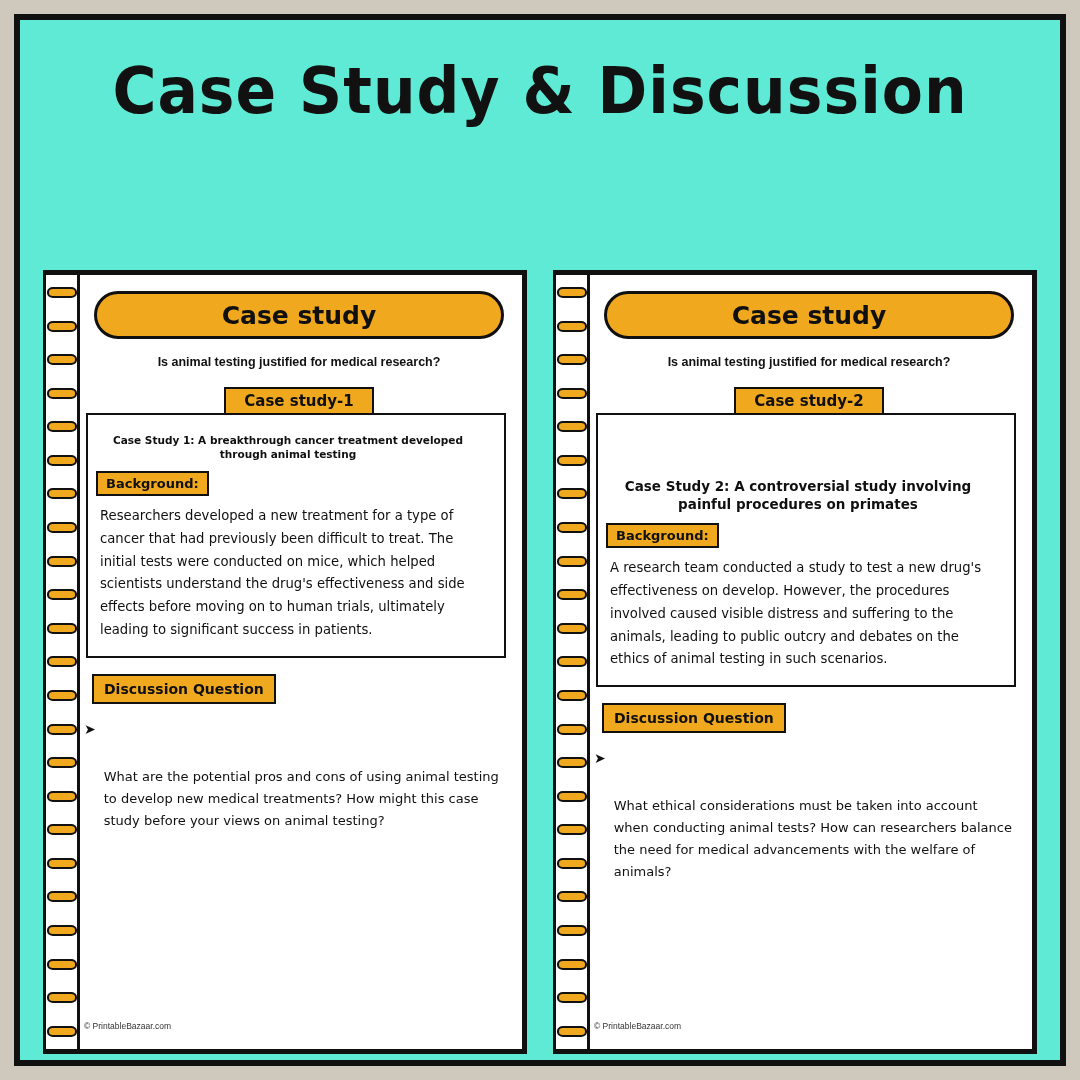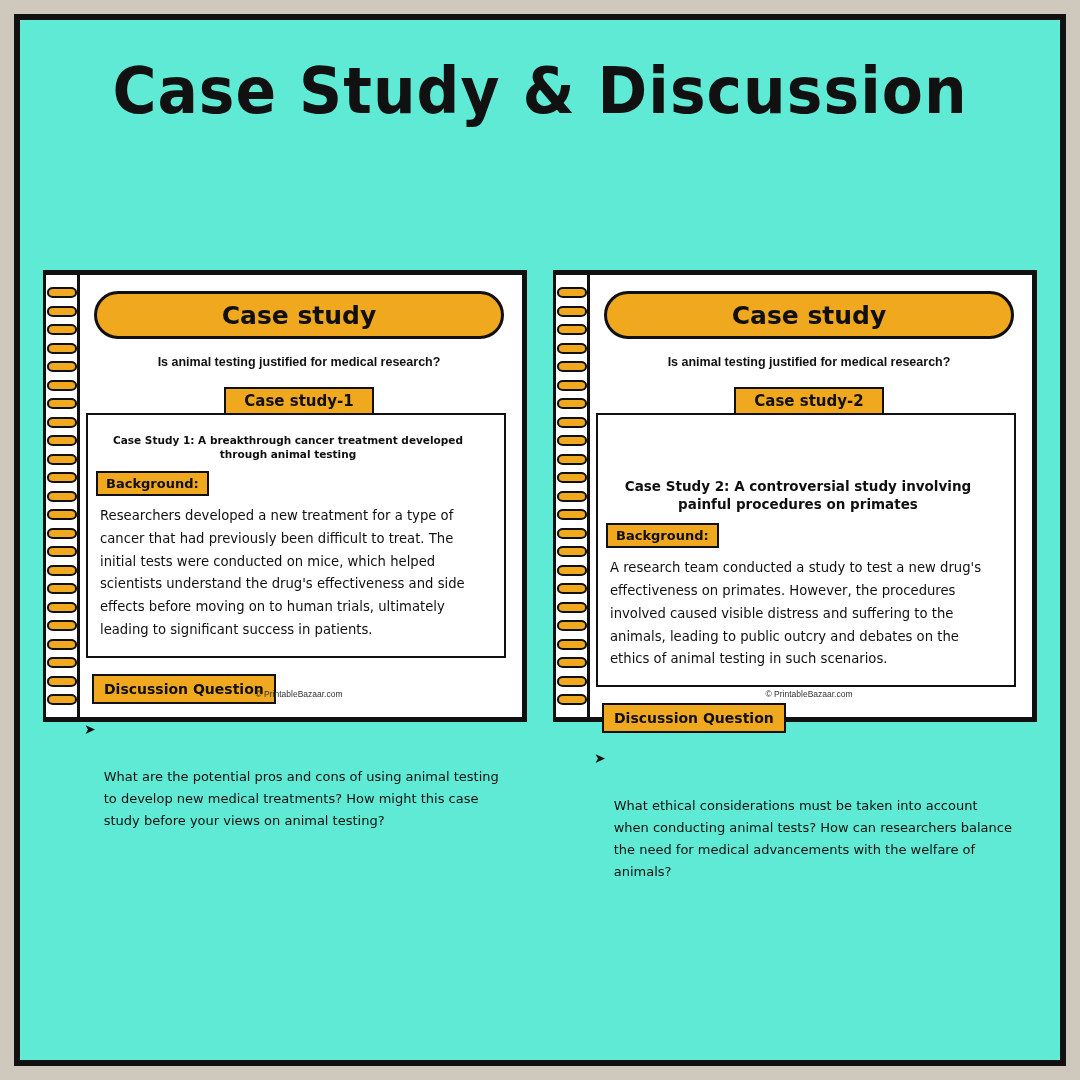--- a/index.html
+++ b/index.html
@@ -53,21 +53,21 @@
     left: 0;
     top: 250px;
     width: 100%;
     display: flex;
     justify-content: center;
     gap: 26px;
   }
   .sheet {
     position: relative;
     width: 484px;
-    height: 452px;
+    height: 784px;
     border: 5px solid #101010;
     background: #ffffff;
     box-sizing: border-box;
   }
   
   .spiral {
     position: absolute;
     left: -2px;
     top: 0;
     width: 34px;
@@ -205,21 +205,21 @@
     font-size: 13px;
     line-height: 1.7;
     color: #101010;
     margin-top: 48px;
   }
   .footer {
     position: absolute;
     left: 0;
     right: 0;
     bottom: 10px;
-    text-align: center;
+    text-align: left;
     font-size: 8.5px;
     color: #333333;
     font-family: "Liberation Sans", sans-serif;
   }
 </style>
 </head>
 <body>
 
 <div class="page">
   <div class="inner-frame">
@@ -323,21 +323,21 @@
 
           <div class="case-tag">
             <span>Case study-2</span>
           </div>
 
           <div class="case-box">
             <div class="case-title">Case Study 2: A controversial study involving painful procedures on primates</div>
             <div class="bg-tag-wrap">
               <span class="bg-tag">Background:</span>
             </div>
-            <div class="bg-text">A research team conducted a study to test a new drug's effectiveness on primates. However, the procedures involved caused visible distress and suffering to the animals, leading to public outcry and debates on the ethics of animal testing in such scenarios.</div>
+            <div class="bg-text">A research team conducted a study to test a new drug's effectiveness on develop. However, the procedures involved caused visible distress and suffering to the animals, leading to public outcry and debates on the ethics of animal testing in such scenarios.</div>
           </div>
 
           <span class="dq-tag">Discussion Question</span>
 
           <div class="question-row">
             <span class="bullet">➤</span>
             <span class="question-text">What ethical considerations must be taken into account when conducting animal tests? How can researchers balance the need for medical advancements with the welfare of animals?</span>
           </div>
 
           <div class="footer">© PrintableBazaar.com</div>

